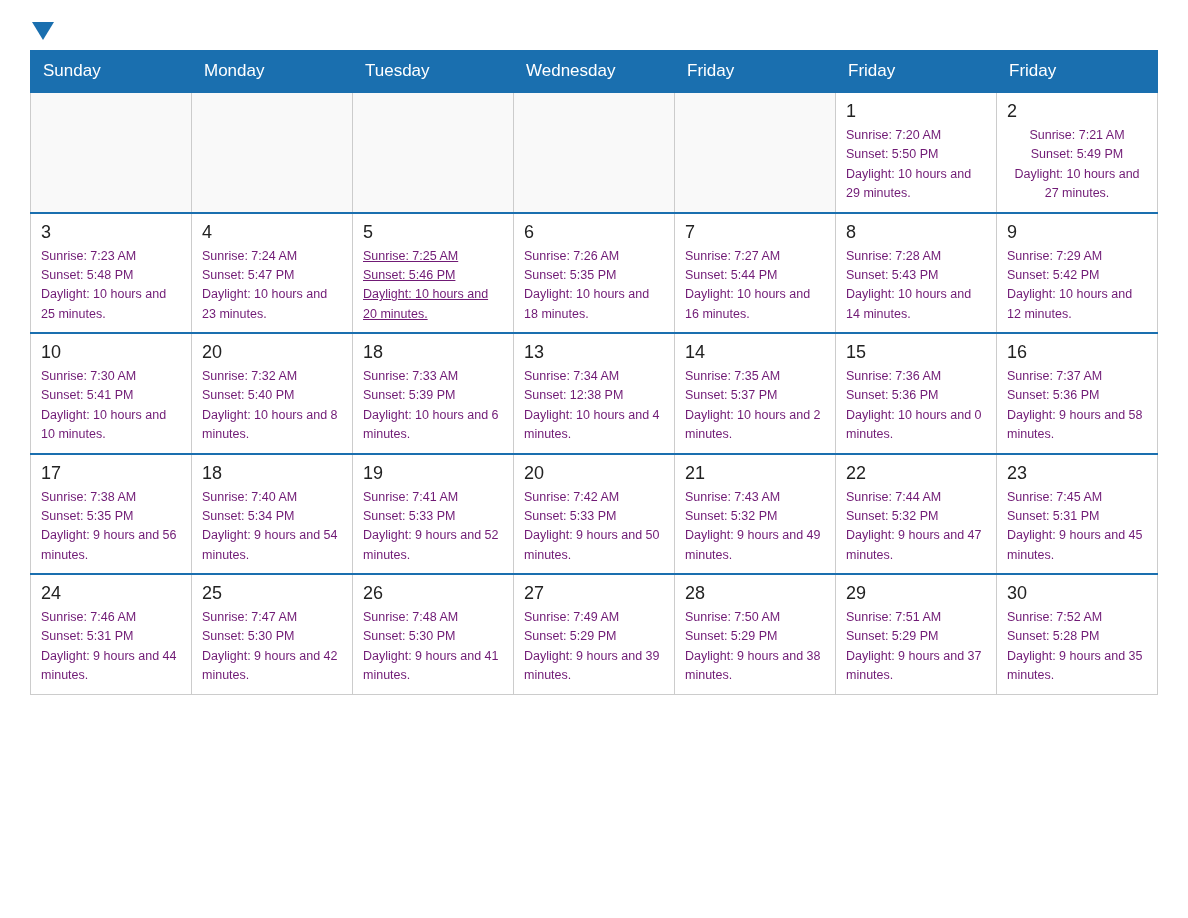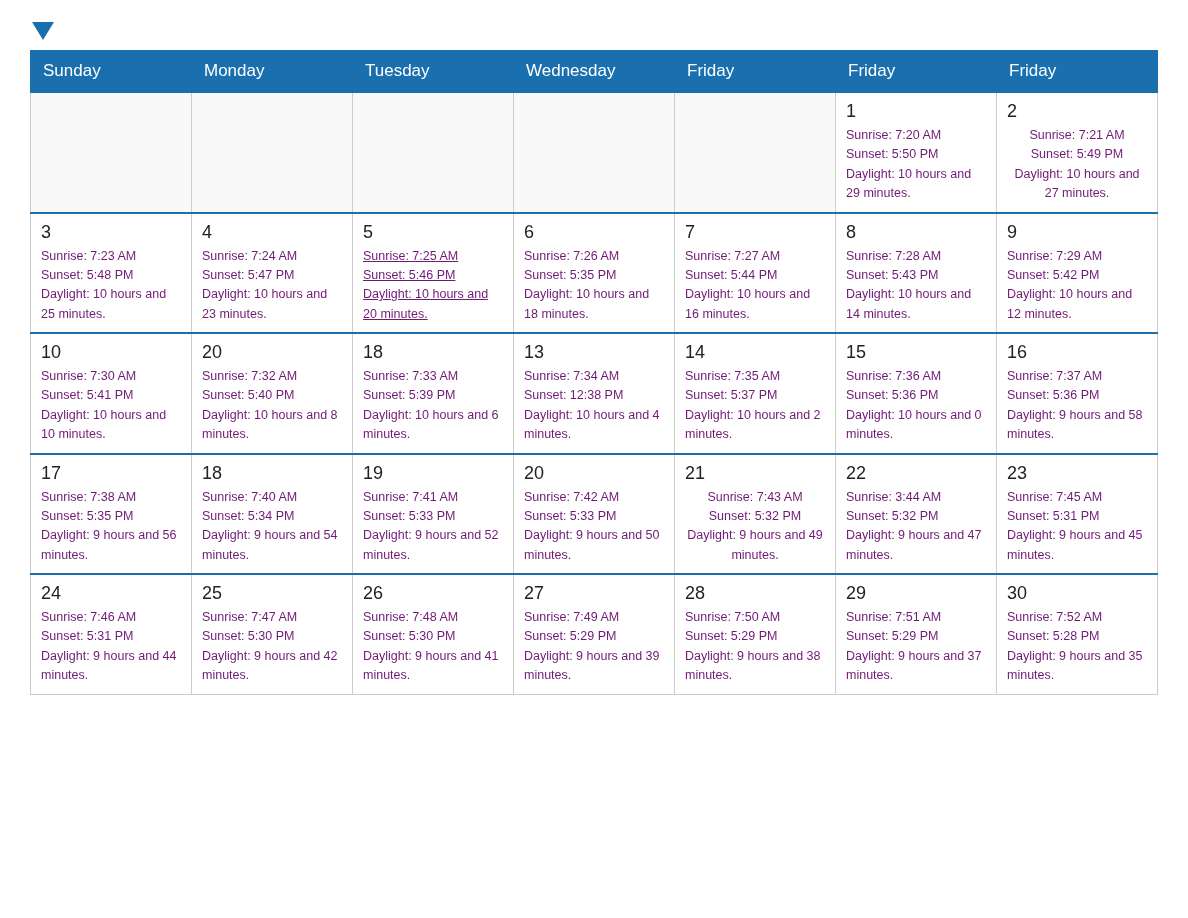--- a/index.html
+++ b/index.html
@@ -248,27 +248,27 @@
 Daylight: 9 hours and 52 minutes.</div>
         </td>
         <td>
           <span class="day-number">20</span>
           <div class="day-info" style="white-space: pre-line;">Sunrise: 7:42 AM
 Sunset: 5:33 PM
 Daylight: 9 hours and 50 minutes.</div>
         </td>
         <td>
           <span class="day-number">21</span>
-          <div class="day-info" style="white-space: pre-line; text-align: center;">Sunrise: 7:43 AM
+          <div class="day-info" style="white-space: pre-line;">Sunrise: 7:43 AM
 Sunset: 5:32 PM
 Daylight: 9 hours and 49 minutes.</div>
         </td>
         <td>
           <span class="day-number">22</span>
-          <div class="day-info" style="white-space: pre-line;">Sunrise: 3:44 AM
+          <div class="day-info" style="white-space: pre-line;">Sunrise: 7:44 AM
 Sunset: 5:32 PM
 Daylight: 9 hours and 47 minutes.</div>
         </td>
         <td>
           <span class="day-number">23</span>
           <div class="day-info" style="white-space: pre-line;">Sunrise: 7:45 AM
 Sunset: 5:31 PM
 Daylight: 9 hours and 45 minutes.</div>
         </td>
       </tr>

